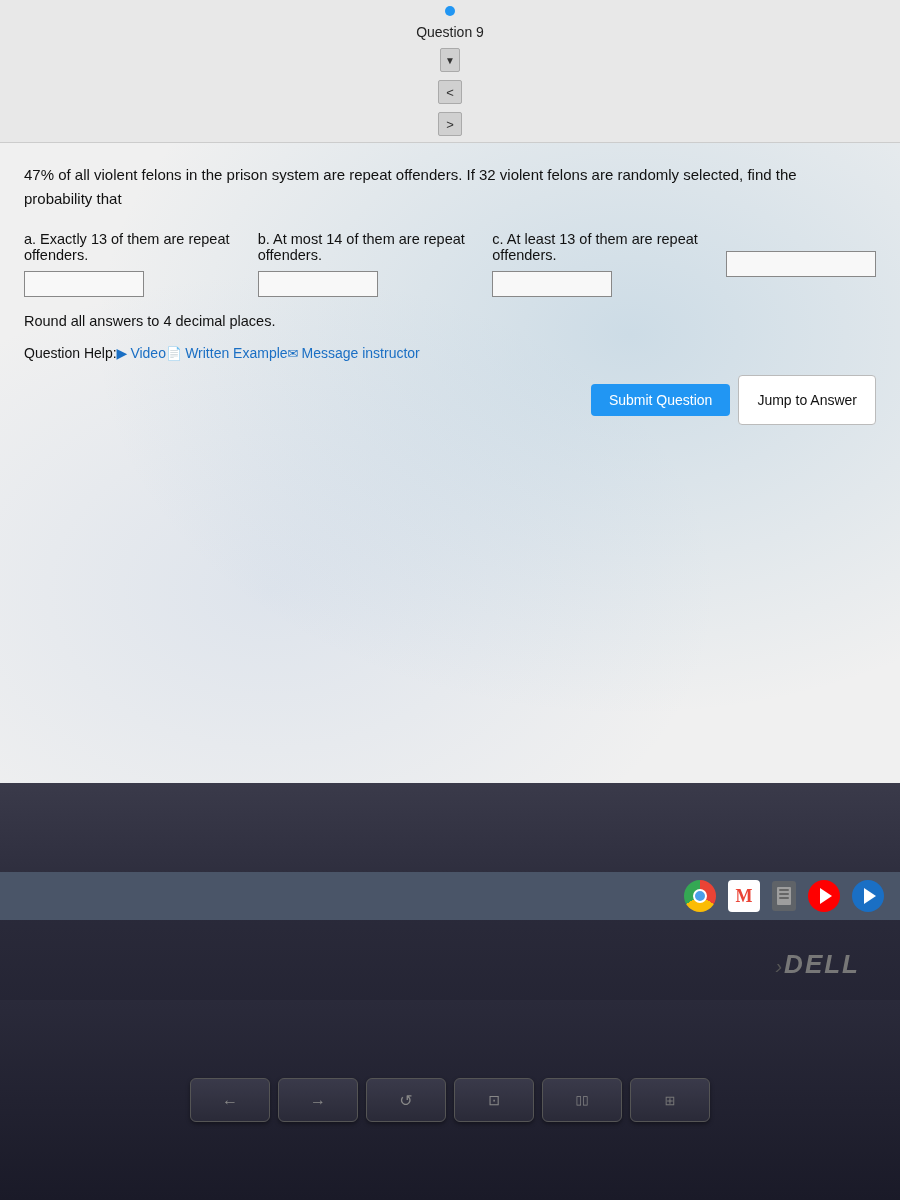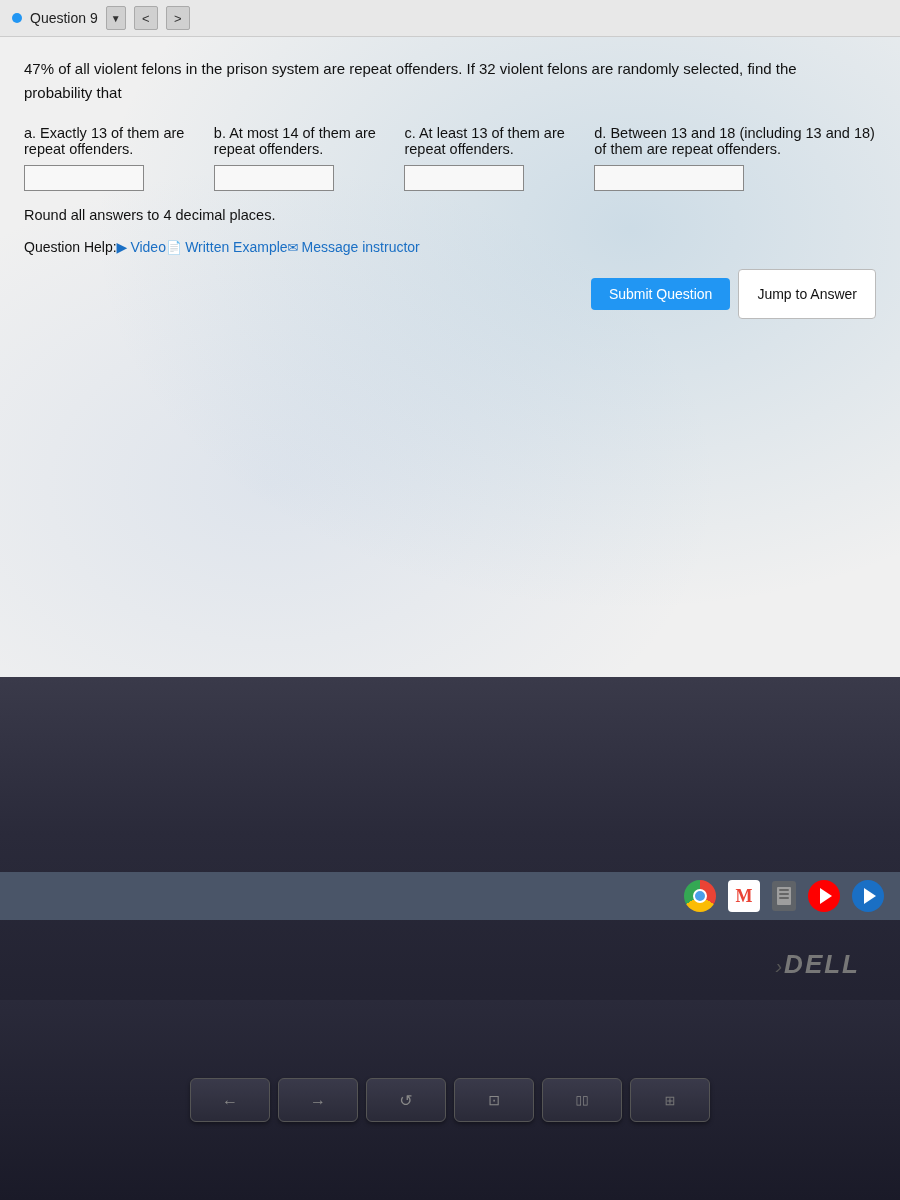--- a/index.html
+++ b/index.html
@@ -16,20 +16,21 @@
 
     
     .top-bar {
       background: #e8e8e8;
       border-bottom: 1px solid #ccc;
       padding: 6px 12px;
       display: flex;
       align-items: center;
       gap: 8px;
       min-height: 36px;
+      flex-direction: column;
     }
 
     .question-label {
       display: flex;
       align-items: center;
       gap: 6px;
       font-size: 14px;
       font-weight: 500;
       color: #222;
     }
@@ -298,21 +299,20 @@
       <span>b. At most 14 of them are repeat offenders.</span>
       <input class="answer-input" type="text" value="" style="">
     </div>
 
     <div class="part-row">
       <span>c. At least 13 of them are repeat offenders.</span>
       <input class="answer-input" type="text" value="" style="">
     </div>
 
     <div class="part-row">
-      <span>d. Between 13 and 18 (including 13 and 18) of them are repeat offenders.</span>
       <input class="answer-input" type="text" value="" style="width: 150px;">
     </div>
 
   </div>
 
   <p class="round-note">Round all answers to 4 decimal places.</p>
 
   <div class="help-row">
     <span>Question Help:</span>
 

